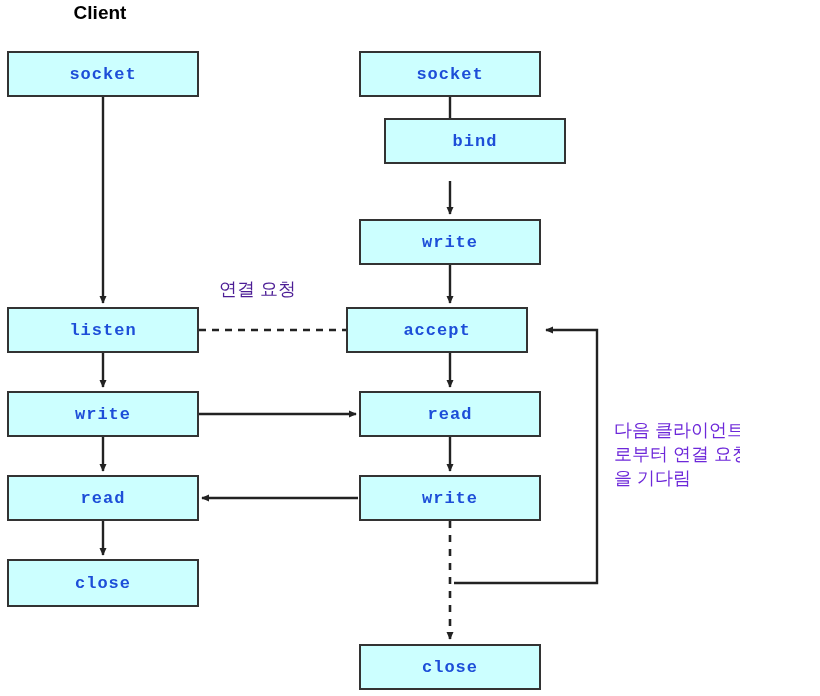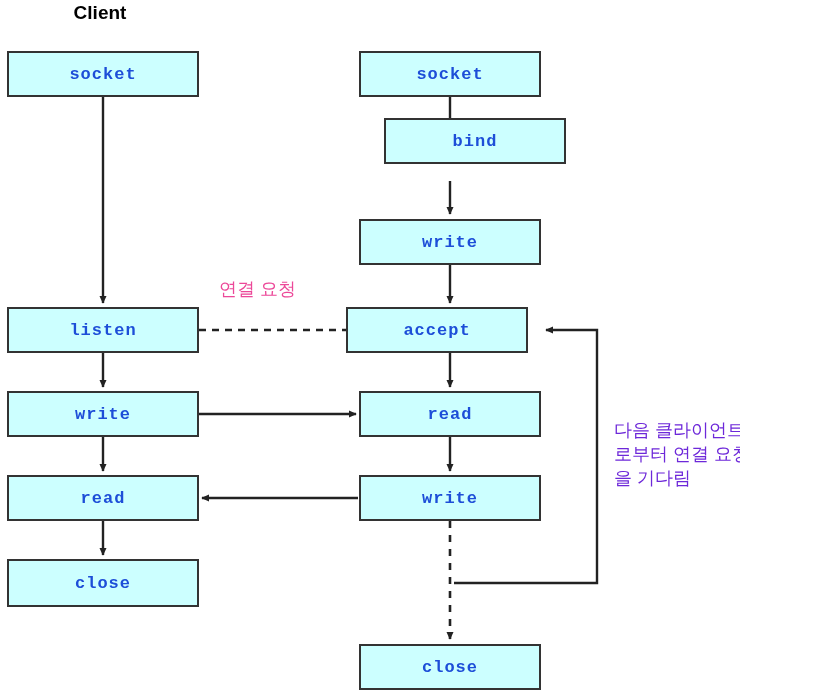--- a/index.html
+++ b/index.html
@@ -43,21 +43,21 @@
     font-family: "Liberation Sans", sans-serif;
     font-size: 18px;
     color: #6d28d9;
     line-height: 1.32;
     white-space: pre-line;
   }
   .edge-label {
     position: absolute;
     font-family: "Liberation Sans", sans-serif;
     font-size: 18px;
-    color: #ec4899;
+    color: #4c1d95;
     white-space: nowrap;
   }
   svg.wires {
     position: absolute;
     left: 0;
     top: 0;
     width: 820px;
     height: 696px;
     pointer-events: none;
   }

